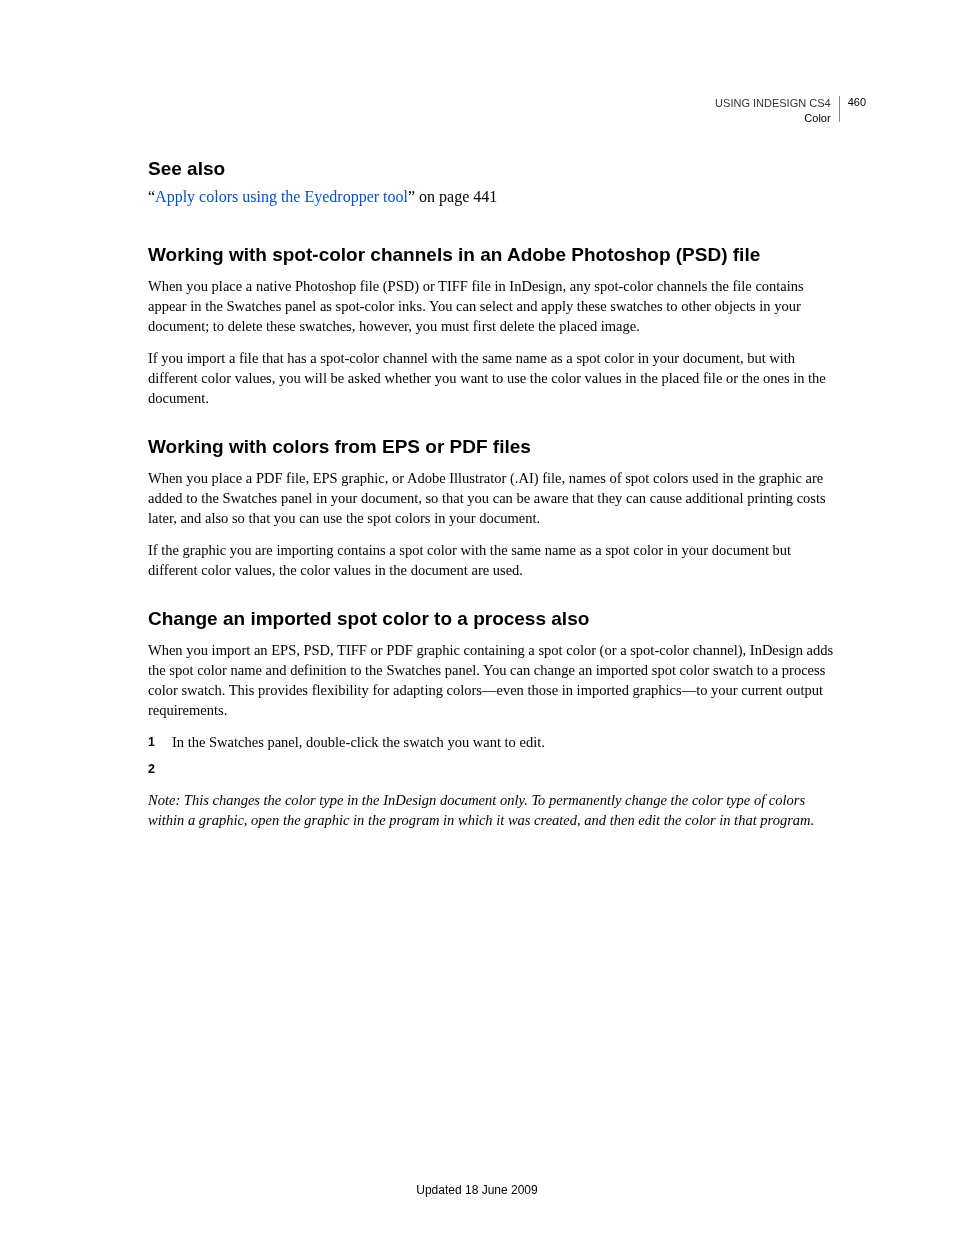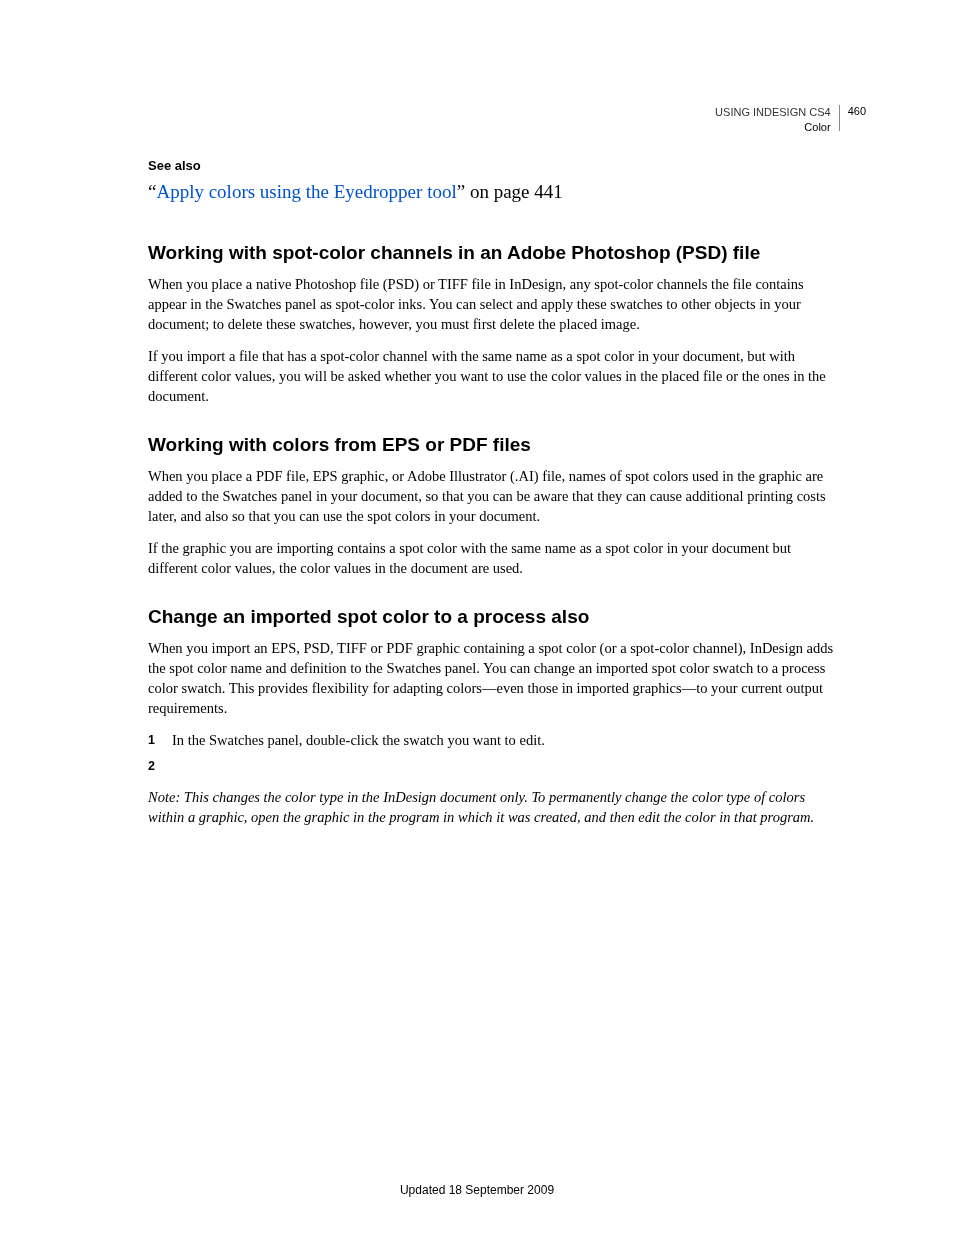--- a/index.html
+++ b/index.html
@@ -6,21 +6,21 @@
     body {
       width: 954px;
       height: 1235px;
       background: #fff;
       font-family: "Minion Pro", Georgia, "Times New Roman", serif;
       position: relative;
       color: #000;
     }
     .header {
       position: absolute;
-      top: 105px;
+      top: 96px;
       right: 88px;
       display: flex;
       align-items: flex-start;
       justify-content: flex-end;
     }
     .header-text {
       text-align: right;
       font-family: "Myriad Pro", Arial, sans-serif;
       font-size: 11px;
       line-height: 1.35;
@@ -41,25 +41,25 @@
     }
     .content {
       position: absolute;
       top: 158px;
       left: 148px;
       width: 695px;
     }
     .see-also {
       font-family: "Myriad Pro", Arial, sans-serif;
       font-weight: 700;
-      font-size: 13px;
+      font-size: 19px;
       margin-bottom: 6px;
     }
     .xref-line {
-      font-size: 19px;
+      font-size: 16px;
       line-height: 1.4;
       margin-bottom: 36px;
     }
     .xref-link { color: #0053cc; }
     h2 {
       font-family: "Myriad Pro", Arial, sans-serif;
       font-weight: 700;
       font-size: 19px;
       margin-bottom: 10px;
       color: #000;
@@ -138,13 +138,13 @@
     <div class="step" style="margin-bottom:12px;">
       <div class="step-num">2</div>
     </div>
     <p class="note">
       <span class="note-label">Note:</span><span> This changes the color type in the InDesign document only. To permanently change the color type of colors within a graphic, open the graphic in the program in which it was created, and then edit the color in that program.</span>
     </p>
   </div>
 
 </div>
 
-<div class="footer">Updated 18 September 2009</div>
+<div class="footer">Updated 18 June 2009</div>
 
 </body></html>

